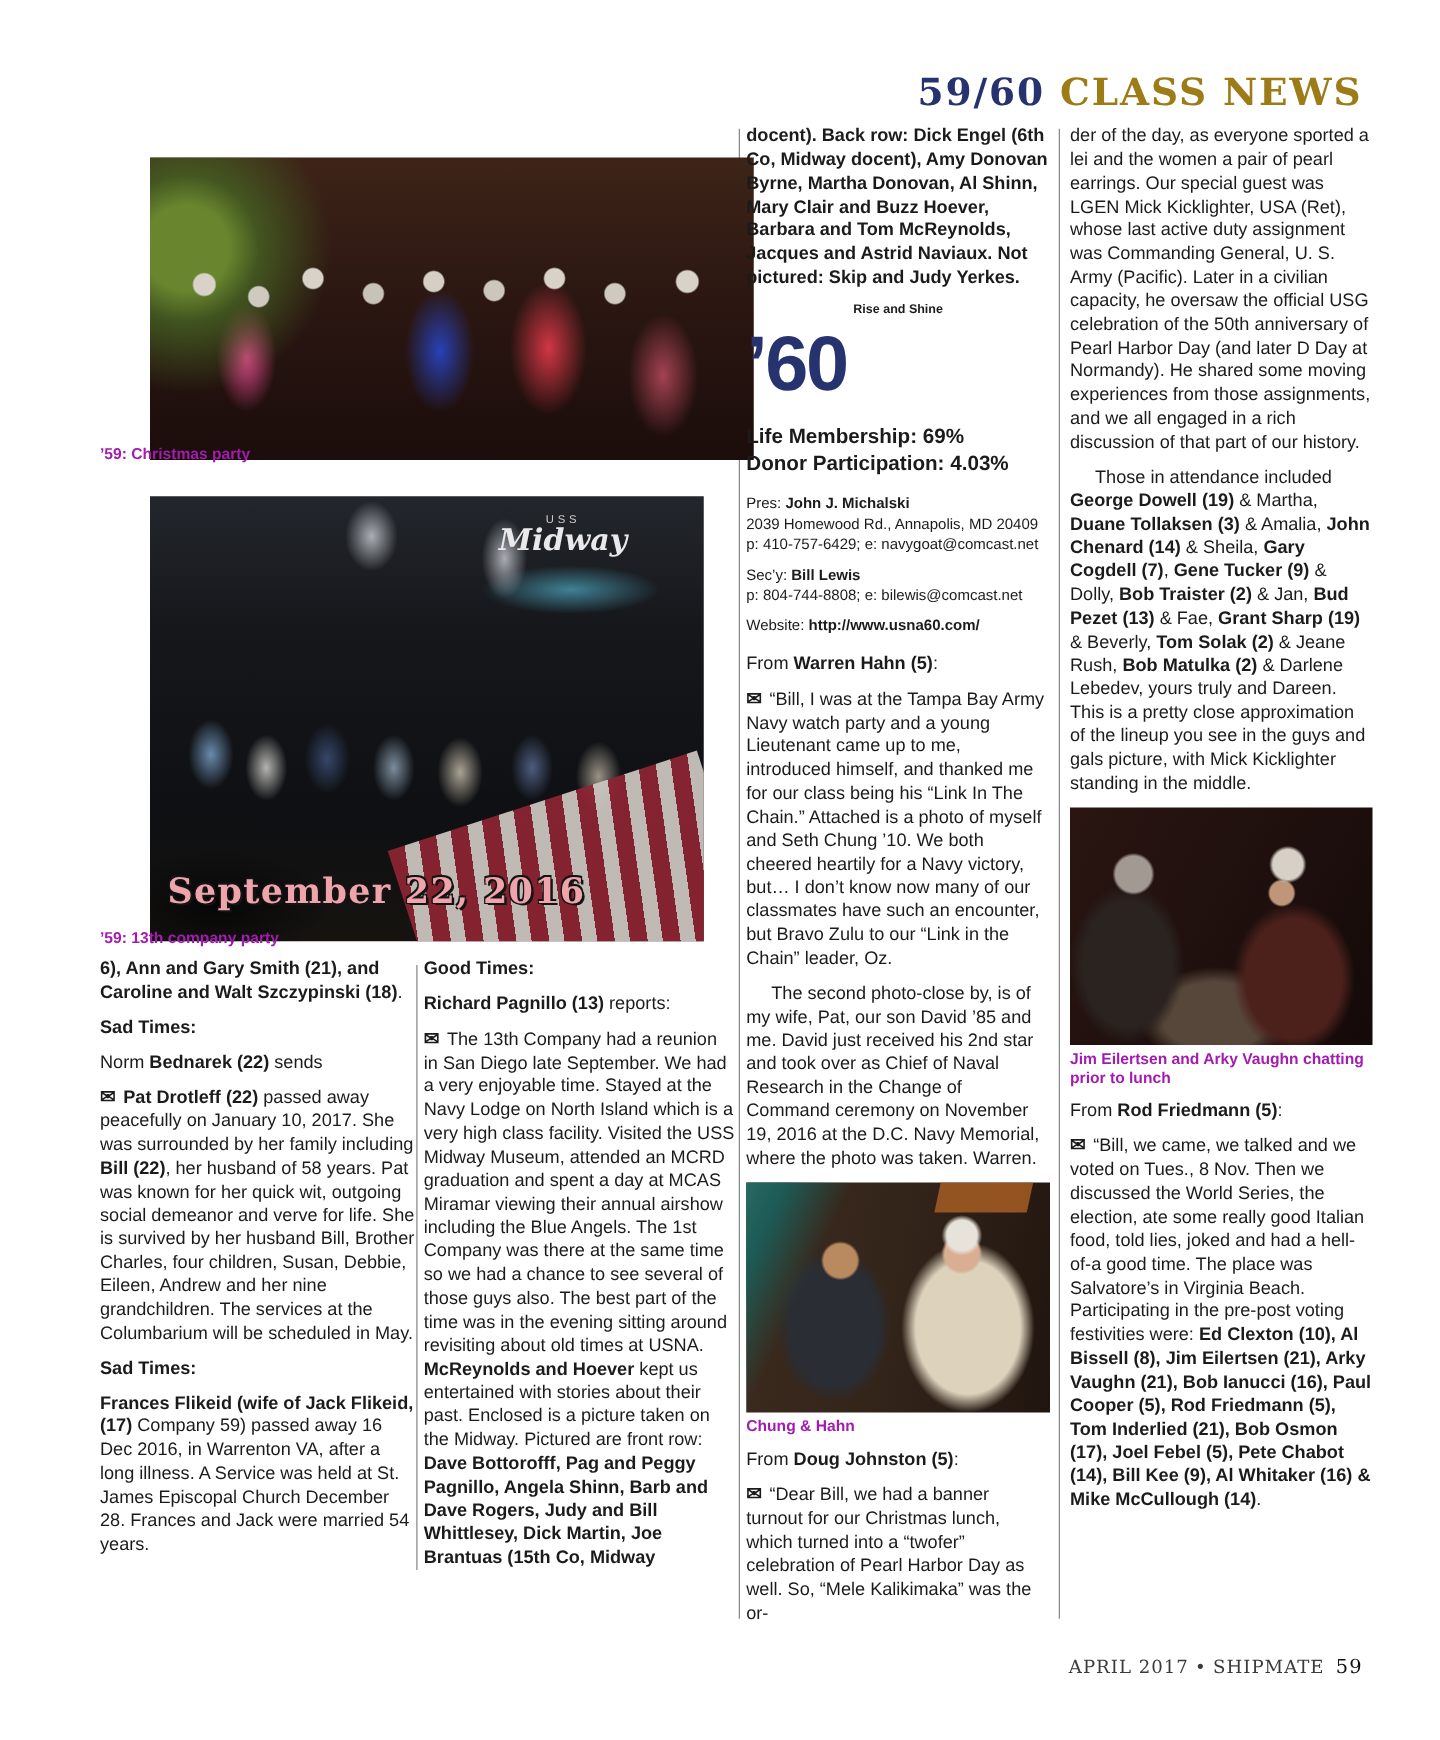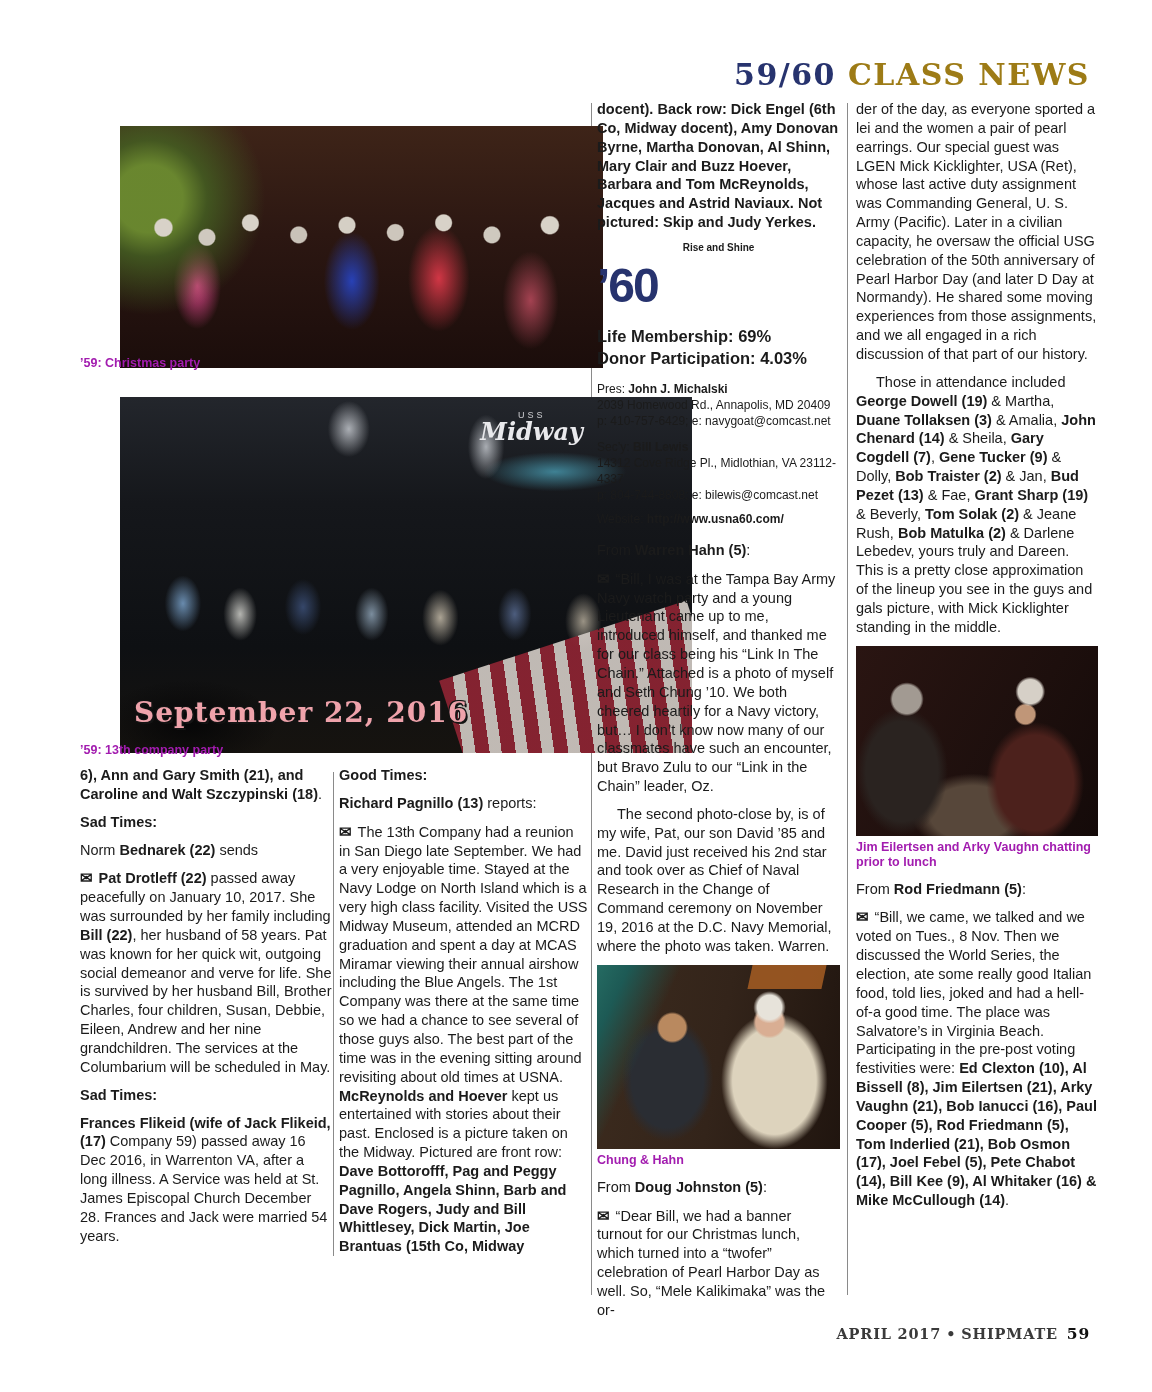--- a/index.html
+++ b/index.html
@@ -25,21 +25,21 @@
   #col3{left:597px;top:100px;width:243px;}
   #col4{left:856px;top:100px;width:242px;}
   .col p{margin:0 0 9px 0;}
   .bold-para{font-weight:bold;}
   .h{font-weight:bold;margin:2px 0 0 0;}
   .tight{margin-bottom:0;}
   .indent{text-indent:20px;}
   .env{font-size:15px;margin-right:6px;font-weight:bold;}
   .from-line{margin:4px 0 8px 0;}
   .subhead{text-align:center;font-weight:bold;margin:3px 0 12px 0;font-size:10px;}
-  .class-numeral{color:#27336e;font-weight:bold;font-size:48px;line-height:.95;
+  .class-numeral{color:#27336e;font-weight:bold;font-size:62px;line-height:.95;
     letter-spacing:-2px;margin:4px 0 16px 0;}
   .stats{font-weight:bold;font-size:16.5px;line-height:1.35;margin-bottom:12px;}
   .contact{font-size:12px;line-height:1.35;margin-bottom:9px;}
   .website{font-size:12px;margin-bottom:13px;}
   .caption{font-weight:bold;font-size:12.5px;line-height:1.2;color:#a21caf;}
   
   .photo{position:absolute;overflow:hidden;background:#222;}
   .inline-photo{position:relative;width:100%;display:block;margin:4px 0 4px 0;}
   .photo1{left:80px;top:110px;width:483px;height:242px;
     background:
@@ -51,21 +51,21 @@
       radial-gradient(circle 13px at 57% 44%, #cdc6bc 0 60%, transparent 70%),
       radial-gradient(circle 13px at 67% 40%, #d8d2c8 0 60%, transparent 70%),
       radial-gradient(circle 13px at 77% 45%, #cfc9bf 0 60%, transparent 70%),
       radial-gradient(circle 14px at 89% 41%, #d8d2c8 0 60%, transparent 70%),
       radial-gradient(circle at 6% 30%, rgba(108,140,48,.95) 0 7%, rgba(70,100,35,.8) 12%, transparent 24%),
       radial-gradient(ellipse 34px 62px at 16% 66%, rgba(226,72,142,.95), transparent 70%),
       radial-gradient(ellipse 40px 70px at 48% 64%, rgba(40,70,200,.9), transparent 70%),
       radial-gradient(ellipse 44px 76px at 66% 63%, rgba(218,56,72,.95), transparent 70%),
       radial-gradient(ellipse 40px 70px at 85% 72%, rgba(196,78,98,.8), transparent 70%),
       linear-gradient(180deg,#3e2418 0%,#2c1712 45%,#1b0d0b 100%);}
-  .photo2{left:80px;top:381px;width:572px;height:356px;
+  .photo2{left:80px;top:381px;width:443px;height:356px;
     background:
       radial-gradient(ellipse 30px 40px at 40% 9%, rgba(218,222,228,.75), transparent 70%),
       radial-gradient(ellipse 26px 46px at 64% 14%, rgba(204,208,214,.8), transparent 70%),
       radial-gradient(ellipse 95px 26px at 76% 21%, rgba(66,138,158,.92), transparent 75%),
       radial-gradient(ellipse 26px 40px at 11% 58%, rgba(120,160,200,.85), transparent 70%),
       radial-gradient(ellipse 24px 38px at 21% 61%, rgba(222,222,216,.8), transparent 70%),
       radial-gradient(ellipse 26px 40px at 32% 59%, rgba(60,80,120,.85), transparent 70%),
       radial-gradient(ellipse 24px 38px at 44% 61%, rgba(150,172,192,.8), transparent 70%),
       radial-gradient(ellipse 26px 40px at 56% 62%, rgba(210,200,180,.8), transparent 70%),
       radial-gradient(ellipse 24px 38px at 69% 61%, rgba(92,112,152,.8), transparent 70%),
@@ -100,21 +100,21 @@
       radial-gradient(circle 24px at 72% 24%, #d6d0c7 0 50%, transparent 62%),
       radial-gradient(circle 17px at 70% 36%, #c09678 0 55%, transparent 66%),
       radial-gradient(ellipse 66px 82px at 74% 72%, #4c211c 0 58%, transparent 74%),
       radial-gradient(ellipse 85px 55px at 48% 88%, #57473a 0 50%, transparent 72%),
       linear-gradient(120deg,#2a1512 0%,#1d0f0d 60%,#140a09 100%);}
   .cap1{position:absolute;left:80px;top:356px;width:483px;}
   .cap2{position:absolute;left:80px;top:743px;width:487px;}
   .fig-caption{margin:2px 0 10px 0;}
   
   .footer{position:absolute;top:1324px;right:62px;font-family:"DejaVu Serif",serif;
-    font-weight:bold;font-size:14.5px;color:#3a3a3a;letter-spacing:.8px;white-space:nowrap;}
+    font-weight:normal;font-size:14.5px;color:#3a3a3a;letter-spacing:.8px;white-space:nowrap;}
   .footer .dot{margin:0 5px;}
   .footer .pageno{color:#111;margin-left:9px;font-size:15.5px;}
 </style>
 </head>
 <body>
 
 <div class="header">
   <span class="years">59/60</span><span class="title">CLASS NEWS</span>
 </div>
 
@@ -158,21 +158,20 @@
     <div>Life Membership: 69%</div>
     <div>Donor Participation: 4.03%</div>
   </div>
   <div class="contact">
     <div><span>Pres: </span><b>John J. Michalski</b></div>
     <div>2039 Homewood Rd., Annapolis, MD 20409</div>
     <div>p: 410-757-6429; e: navygoat@comcast.net</div>
   </div>
   <div class="contact">
     <div><span>Sec’y: </span><b>Bill Lewis</b></div>
-    <div>14312 Cove Ridge Pl., Midlothian, VA 23112-4337</div>
     <div>p: 804-744-8808; e: bilewis@comcast.net</div>
   </div>
   <div class="website"><span>Website: </span><b>http://www.usna60.com/</b></div>
   <p class="from-line"><span><span>From </span><b>Warren Hahn (5)</b><span>:</span></span></p>
   <p class="para"><span class="env">✉</span><span>“Bill, I was at the Tampa Bay Army Navy watch party and a young Lieutenant came up to me, introduced himself, and thanked me for our class being his “Link In The Chain.” Attached is a photo of myself and Seth Chung ’10. We both cheered heartily for a Navy victory, but… I don’t know now many of our classmates have such an encounter, but Bravo Zulu to our “Link in the Chain” leader, Oz.</span></p>
   <p class="para indent">The second photo-close by, is of my wife, Pat, our son David ’85 and me. David just received his 2nd star and took over as Chief of Naval Research in the Change of Command ceremony on November 19, 2016 at the D.C. Navy Memorial, where the photo was taken. Warren.</p>
   <figure class="photo inline-photo photo3">
     <div class="p3-frame"></div>
   </figure>
   <div class="caption fig-caption">Chung &amp; Hahn</div>

